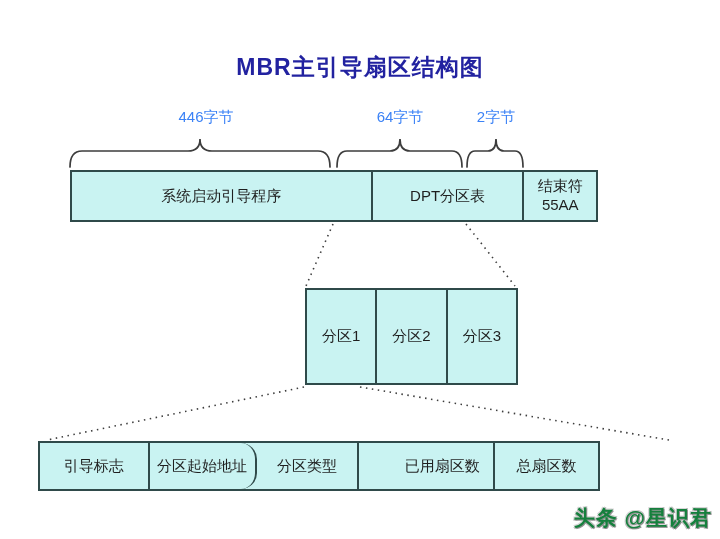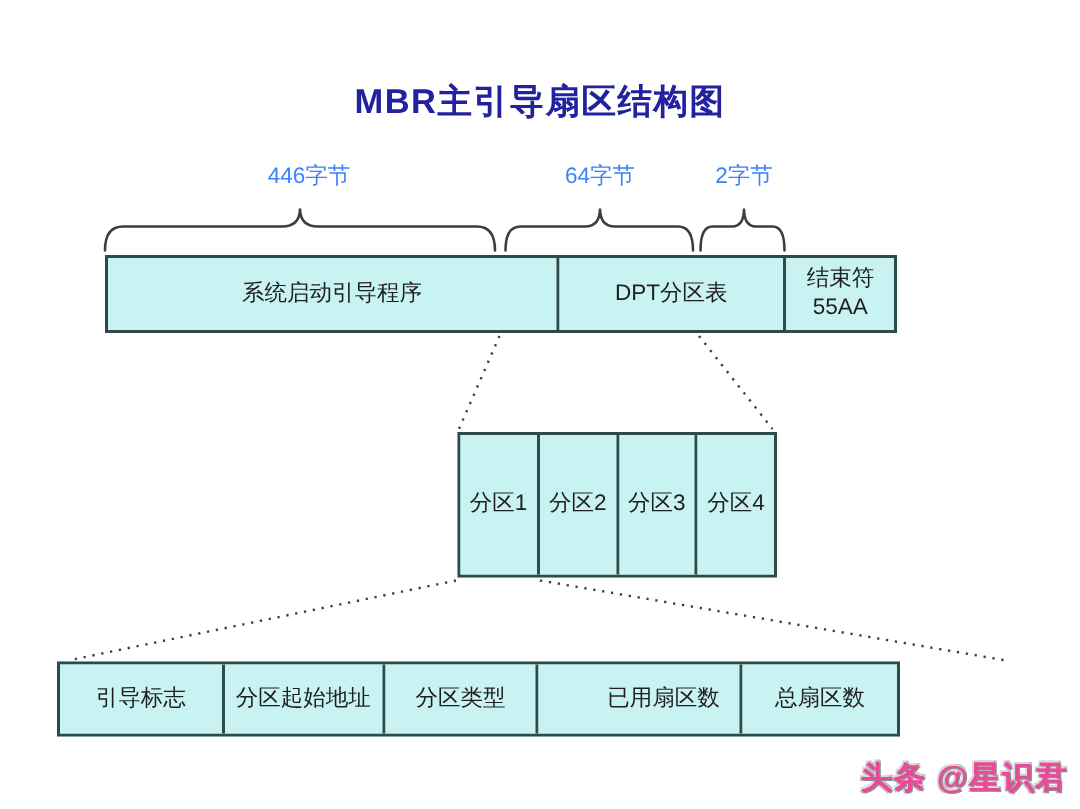--- a/index.html
+++ b/index.html
@@ -68,33 +68,33 @@
     text-align: center;
     white-space: nowrap;
     overflow: hidden;
   }
   .cell:last-child { border-right: none; }
   #mbr-bar .cell-boot { flex: 263 0 0; }
   #mbr-bar .cell-dpt  { flex: 132 0 0; }
   #mbr-bar .cell-sig  { flex: 63 0 0; }
   #part-box .cell { flex: 1 0 0; }
   #entry-bar .w1 { flex: 110 0 0; }
-  #entry-bar .w2 { flex: 107 0 0; }
+  #entry-bar .w2 { flex: 107 0 0; border-radius: 16px; }
   #entry-bar .w3 { flex: 103 0 0; }
   #entry-bar .w4 { flex: 105 0 0; }
   #entry-bar .w5 { flex: 104 0 0; padding-left: 32px; }
   #entry-bar .w6 { flex: 105 0 0; }
   .watermark {
     position: absolute;
     top: 504px;
     right: 8px;
     font-size: 21px;
     font-weight: bold;
     letter-spacing: 1px;
-    color: #ec4899;
+    color: #15803d;
     text-shadow: 1px 1px 0 #8f8f8f, -1px -1px 0 #d8d8d8, 1px -1px 0 #bdbdbd, -1px 1px 0 #bdbdbd;
     white-space: nowrap;
   }
 </style>
 </head>
 <body>
 
 <div id="canvas">
 
   <div class="diagram-title">MBR主引导扇区结构图</div>
@@ -133,23 +133,20 @@
   <div class="bar" id="part-box">
     <div class="cell">
       <span>分区1</span>
     </div>
     <div class="cell">
       <span>分区2</span>
     </div>
     <div class="cell">
       <span>分区3</span>
     </div>
-    <div class="cell">
-      <span>分区4</span>
-    </div>
   </div>
 
   <div class="bar" id="entry-bar">
     <div class="cell w1">
       <span>引导标志</span>
     </div>
     <div class="cell w2">
       <span>分区起始地址</span>
     </div>
     <div class="cell w3">

